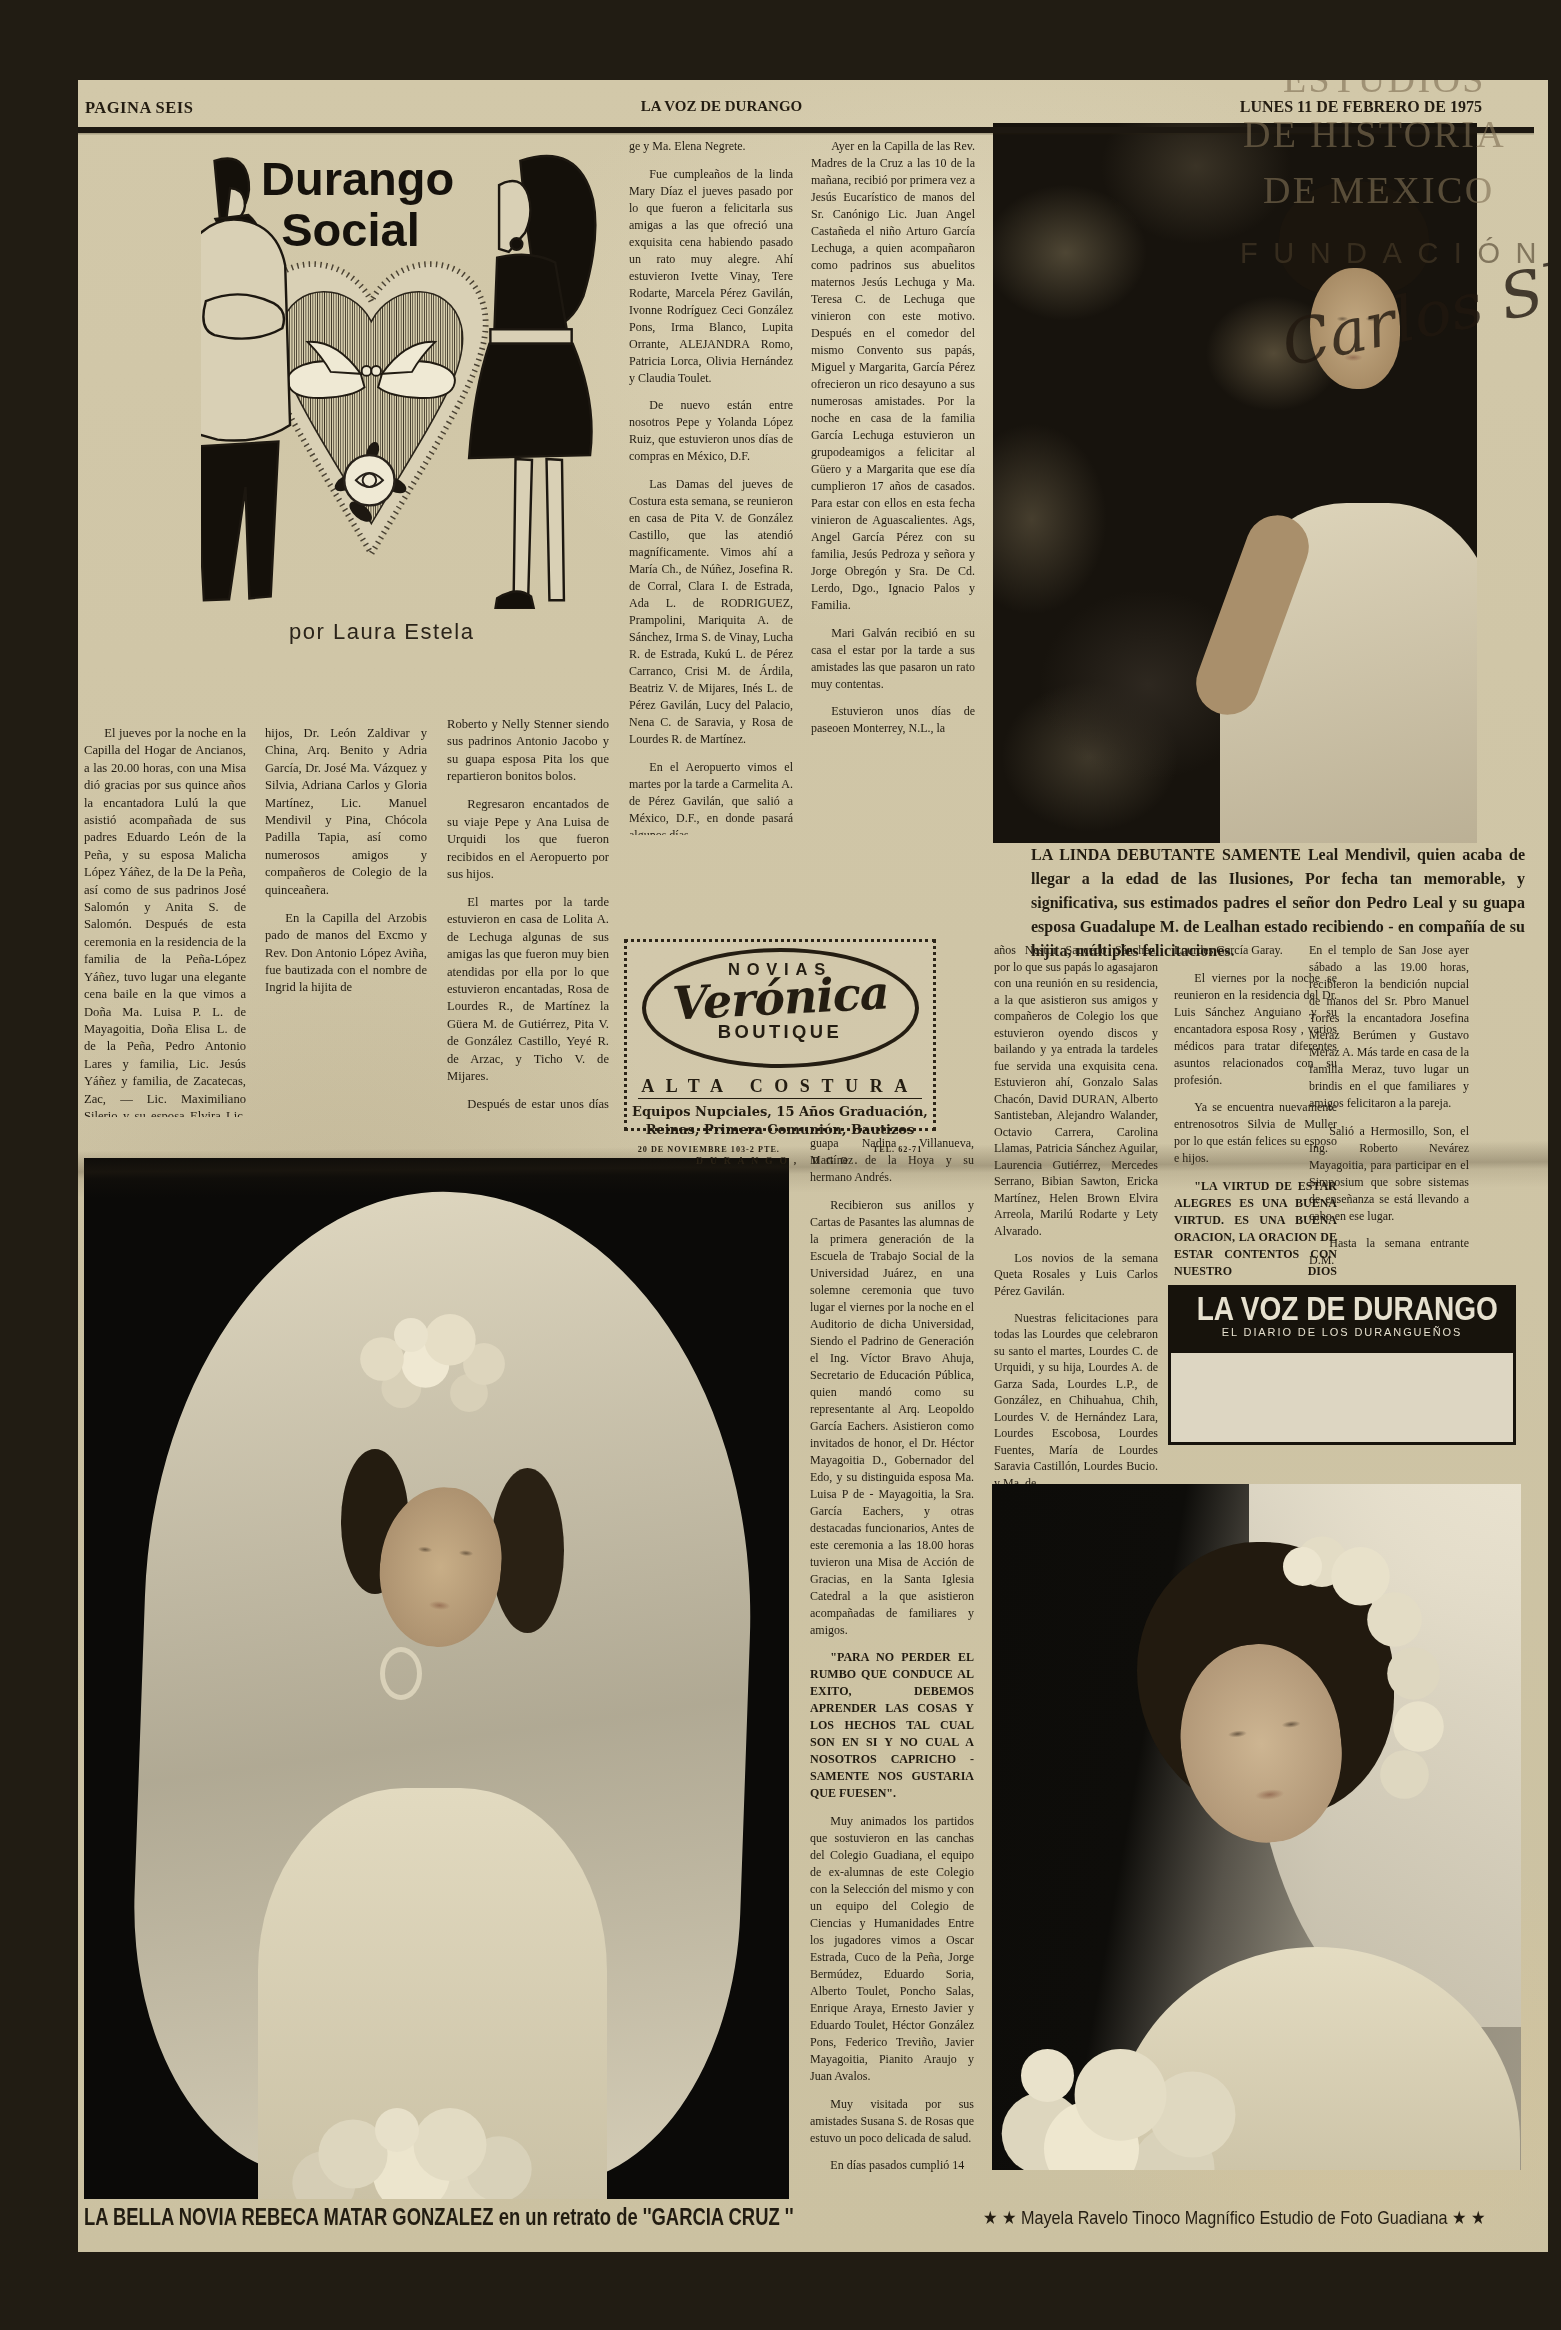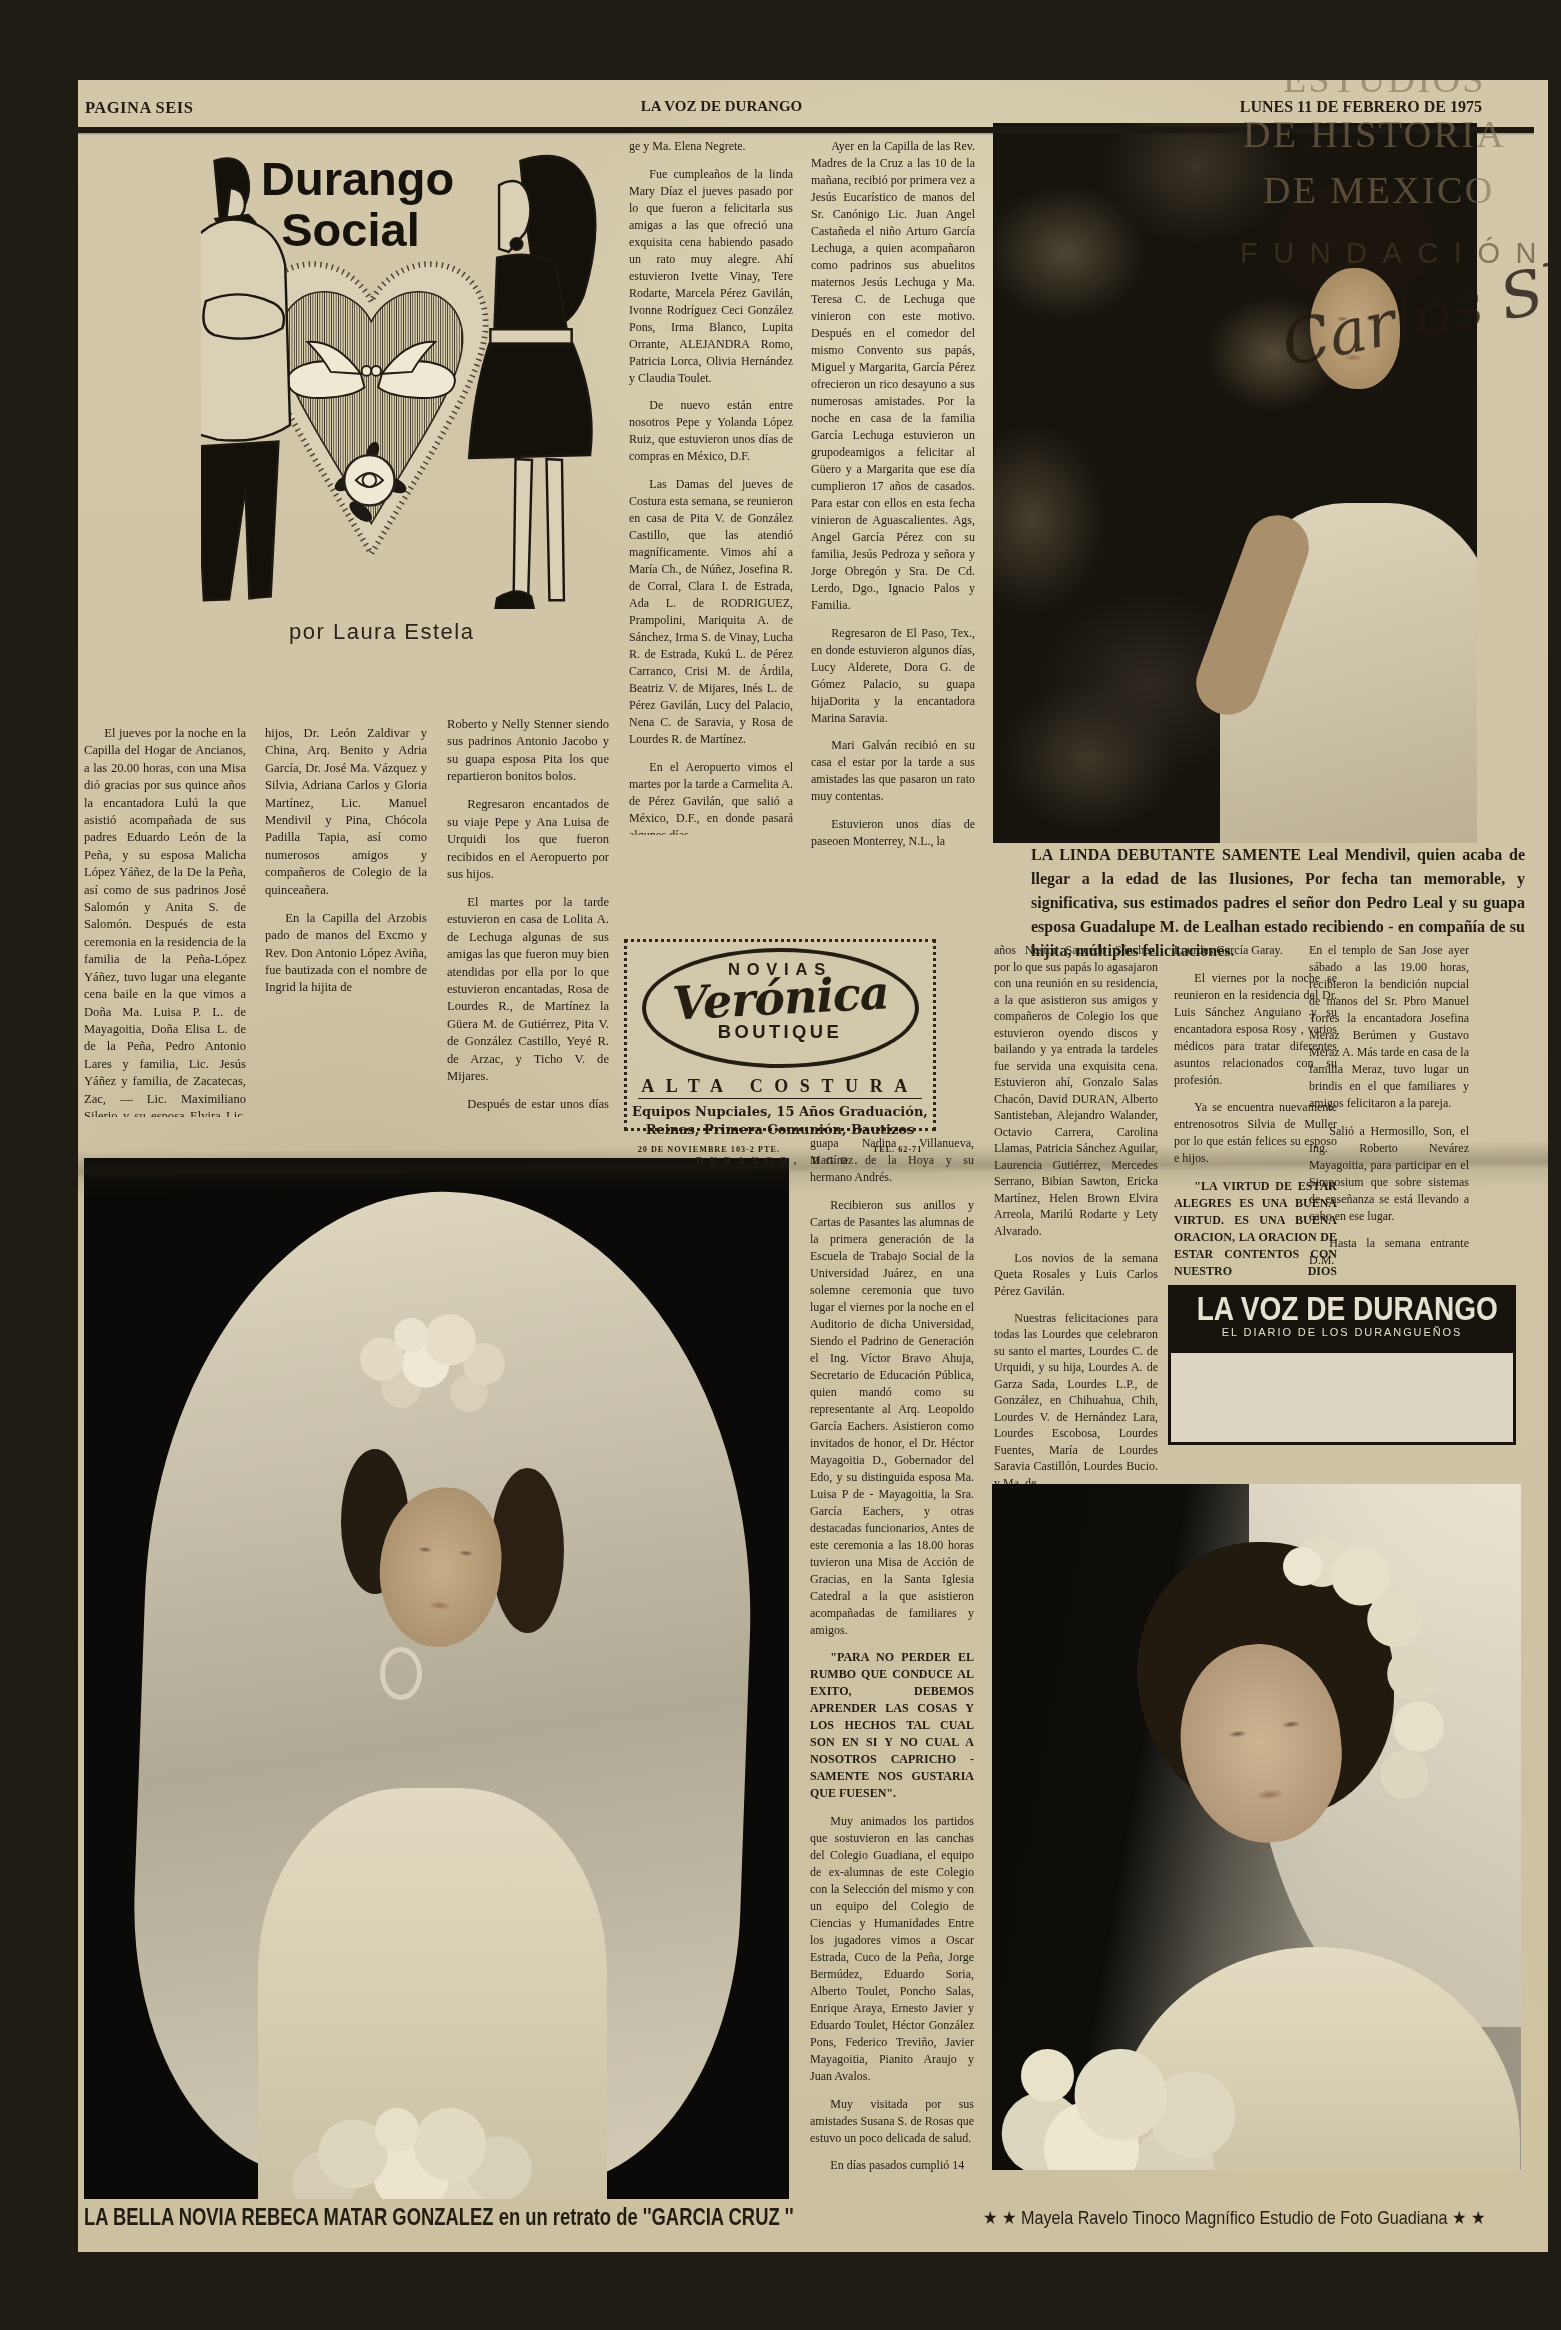--- a/index.html
+++ b/index.html
@@ -249,21 +249,20 @@
 </div>
 <div class="col" id="col-d">
   <p class="noind">ge y Ma. Elena Negrete.</p>
   <p>Fue cumpleaños de la linda Mary Díaz el jueves pasado por lo que fueron a felicitarla sus amigas a las que ofreció una exquisita cena habiendo pasado un rato muy alegre. Ahí estuvieron Ivette Vinay, Tere Rodarte, Marcela Pérez Gavilán, Ivonne Rodríguez Ceci González Pons, Irma Blanco, Lupita Orrante, ALEJANDRA Romo, Patricia Lorca, Olivia Hernández y Claudia Toulet.</p>
   <p>De nuevo están entre nosotros Pepe y Yolanda López Ruiz, que estuvieron unos días de compras en México, D.F.</p>
   <p>Las Damas del jueves de Costura esta semana, se reunieron en casa de Pita V. de González Castillo, que las atendió magníficamente. Vimos ahí a María Ch., de Núñez, Josefina R. de Corral, Clara I. de Estrada, Ada L. de RODRIGUEZ, Prampolini, Mariquita A. de Sánchez, Irma S. de Vinay, Lucha R. de Estrada, Kukú L. de Pérez Carranco, Crisi M. de Árdila, Beatriz V. de Mijares, Inés L. de Pérez Gavilán, Lucy del Palacio, Nena C. de Saravia, y Rosa de Lourdes R. de Martínez.</p>
   <p>En el Aeropuerto vimos el martes por la tarde a Carmelita A. de Pérez Gavilán, que salió a México, D.F., en donde pasará algunos días.</p>
 </div>
 <div class="col" id="col-e">
   <p>Ayer en la Capilla de las Rev. Madres de la Cruz a las 10 de la mañana, recibió por primera vez a Jesús Eucarístico de manos del Sr. Canónigo Lic. Juan Angel Castañeda el niño Arturo García Lechuga, a quien acompañaron como padrinos sus abuelitos maternos Jesús Lechuga y Ma. Teresa C. de Lechuga que vinieron con este motivo. Después en el comedor del mismo Convento sus papás, Miguel y Margarita, García Pérez ofrecieron un rico desayuno a sus numerosas amistades. Por la noche en casa de la familia García Lechuga estuvieron un grupodeamigos a felicitar al Güero y a Margarita que ese día cumplieron 17 años de casados. Para estar con ellos en esta fecha vinieron de Aguascalientes. Ags, Angel García Pérez con su familia, Jesús Pedroza y señora y Jorge Obregón y Sra. De Cd. Lerdo, Dgo., Ignacio Palos y Familia.</p>
-  <p>Regresaron de El Paso, Tex., en donde estuvieron algunos días, Lucy Alderete, Dora G. de Gómez Palacio, su guapa hijaDorita y la encantadora Marina Saravia.</p>
   <p>Mari Galván recibió en su casa el estar por la tarde a sus amistades las que pasaron un rato muy contentas.</p>
   <p>Estuvieron unos días de paseoen Monterrey, N.L., la</p>
 </div>
 <div class="col" id="col-f">
   <p class="noind">guapa Nadina Villanueva, Martínez de la Hoya y su hermano Andrés.</p>
   <p>Recibieron sus anillos y Cartas de Pasantes las alumnas de la primera generación de la Escuela de Trabajo Social de la Universidad Juárez, en una solemne ceremonia que tuvo lugar el viernes por la noche en el Auditorio de dicha Universidad, Siendo el Padrino de Generación el Ing. Víctor Bravo Ahuja, Secretario de Educación Pública, quien mandó como su representante al Arq. Leopoldo García Eachers. Asistieron como invitados de honor, el Dr. Héctor Mayagoitia D., Gobernador del Edo, y su distinguida esposa Ma. Luisa P de - Mayagoitia, la Sra. García Eachers, y otras destacadas funcionarios, Antes de este ceremonia a las 18.00 horas tuvieron una Misa de Acción de Gracias, en la Santa Iglesia Catedral a la que asistieron acompañadas de familiares y amigos.</p>
   <p class="qt">"PARA NO PERDER EL RUMBO QUE CONDUCE AL EXITO, DEBEMOS APRENDER LAS COSAS Y LOS HECHOS TAL CUAL SON EN SI Y NO CUAL A NOSOTROS CAPRICHO - SAMENTE NOS GUSTARIA QUE FUESEN".</p>
   <p>Muy animados los partidos que sostuvieron en las canchas del Colegio Guadiana, el equipo de ex-alumnas de este Colegio con la Selección del mismo y con un equipo del Colegio de Ciencias y Humanidades Entre los jugadores vimos a Oscar Estrada, Cuco de la Peña, Jorge Bermúdez, Eduardo Soria, Alberto Toulet, Poncho Salas, Enrique Araya, Ernesto Javier y Eduardo Toulet, Héctor González Pons, Federico Treviño, Javier Mayagoitia, Pianito Araujo y Juan Avalos.</p>
   <p>Muy visitada por sus amistades Susana S. de Rosas que estuvo un poco delicada de salud.</p>
   <p>En días pasados cumplió 14</p>

